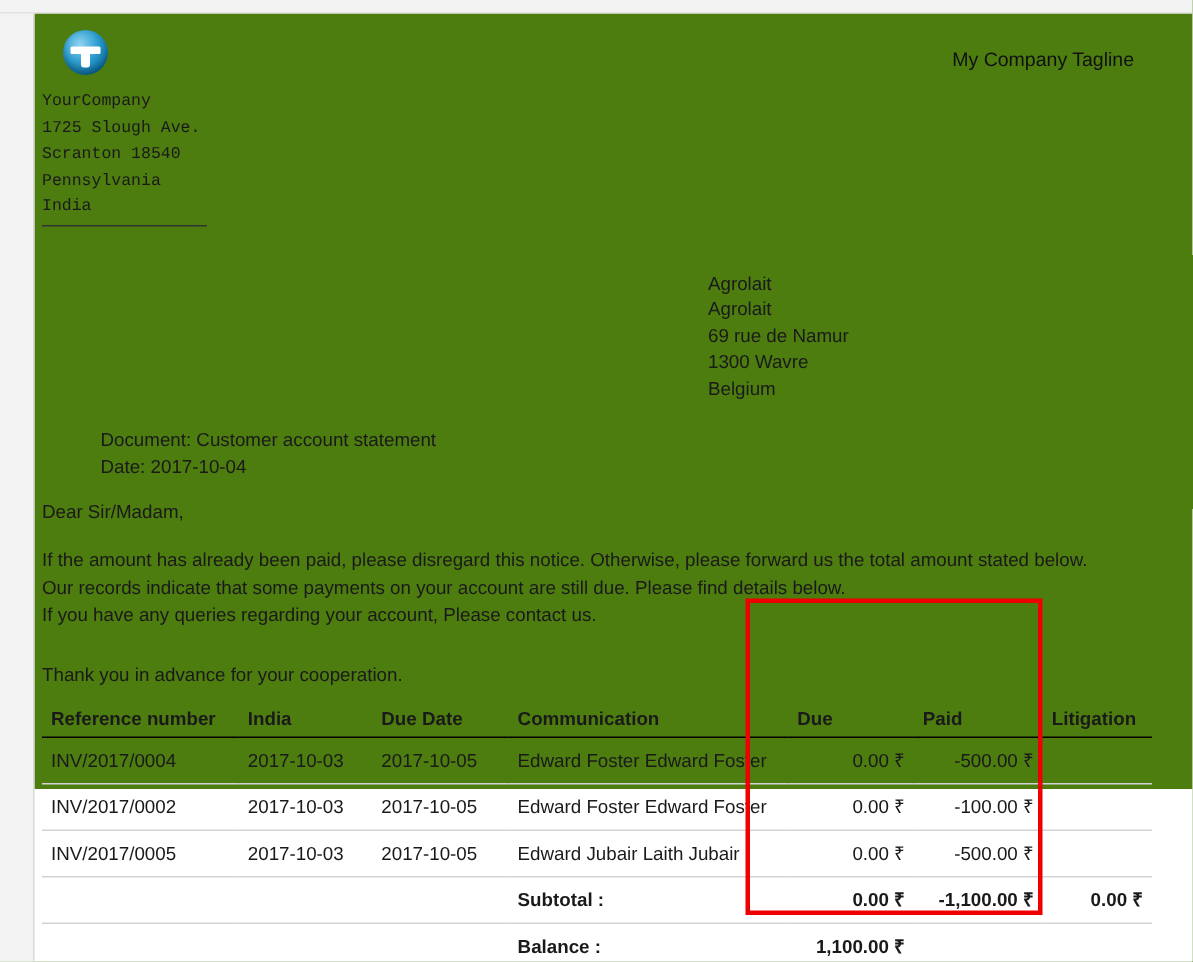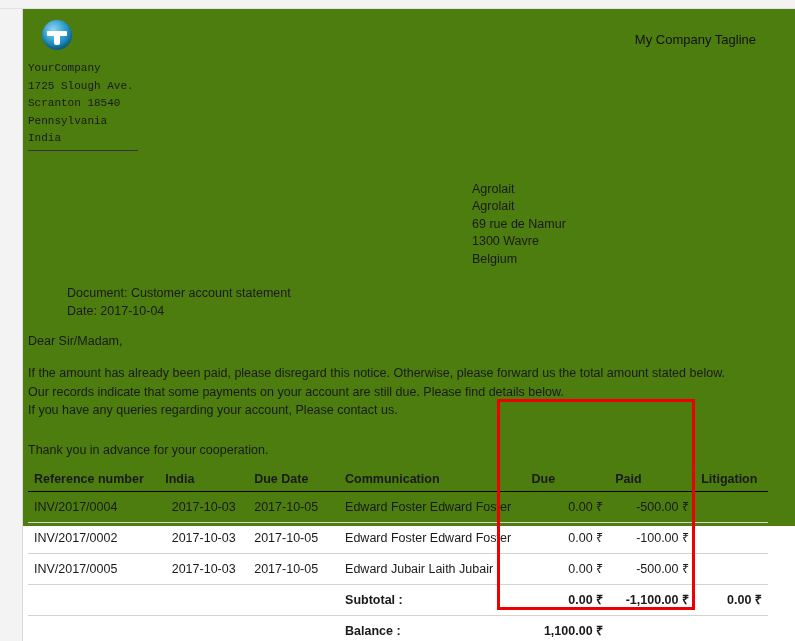--- a/index.html
+++ b/index.html
@@ -131,21 +131,21 @@
     padding: 3px 6px 5px 6px;
     border-bottom: 1px solid #000;
     white-space: nowrap;
   }
   table.stmt td {
     padding: 6px 6px 7px 6px;
     border-bottom: 1px solid #d3d3d3;
     white-space: nowrap;
   }
   .c-ref   { width: 130px; }
-  .c-date  { width: 92px;  text-align: center; }
+  .c-date  { width: 92px;  text-align: left; }
   .c-due   { width: 96px;  text-align: left; }
   .c-comm  { width: 184px; }
   .c-amt   { width: 86px;  text-align: right; }
   .c-paid  { width: 86px;  text-align: right; }
   .c-lit   { width: 66px;  text-align: right; }
   th.c-date, th.c-due { text-align: center; }
   th.c-amt, th.c-paid { text-align: right; }
   th.c-lit { text-align: left; padding-left: 2px; margin-left: 18px; }
   tr.total td, tr.balance td {
     border-bottom: none;

